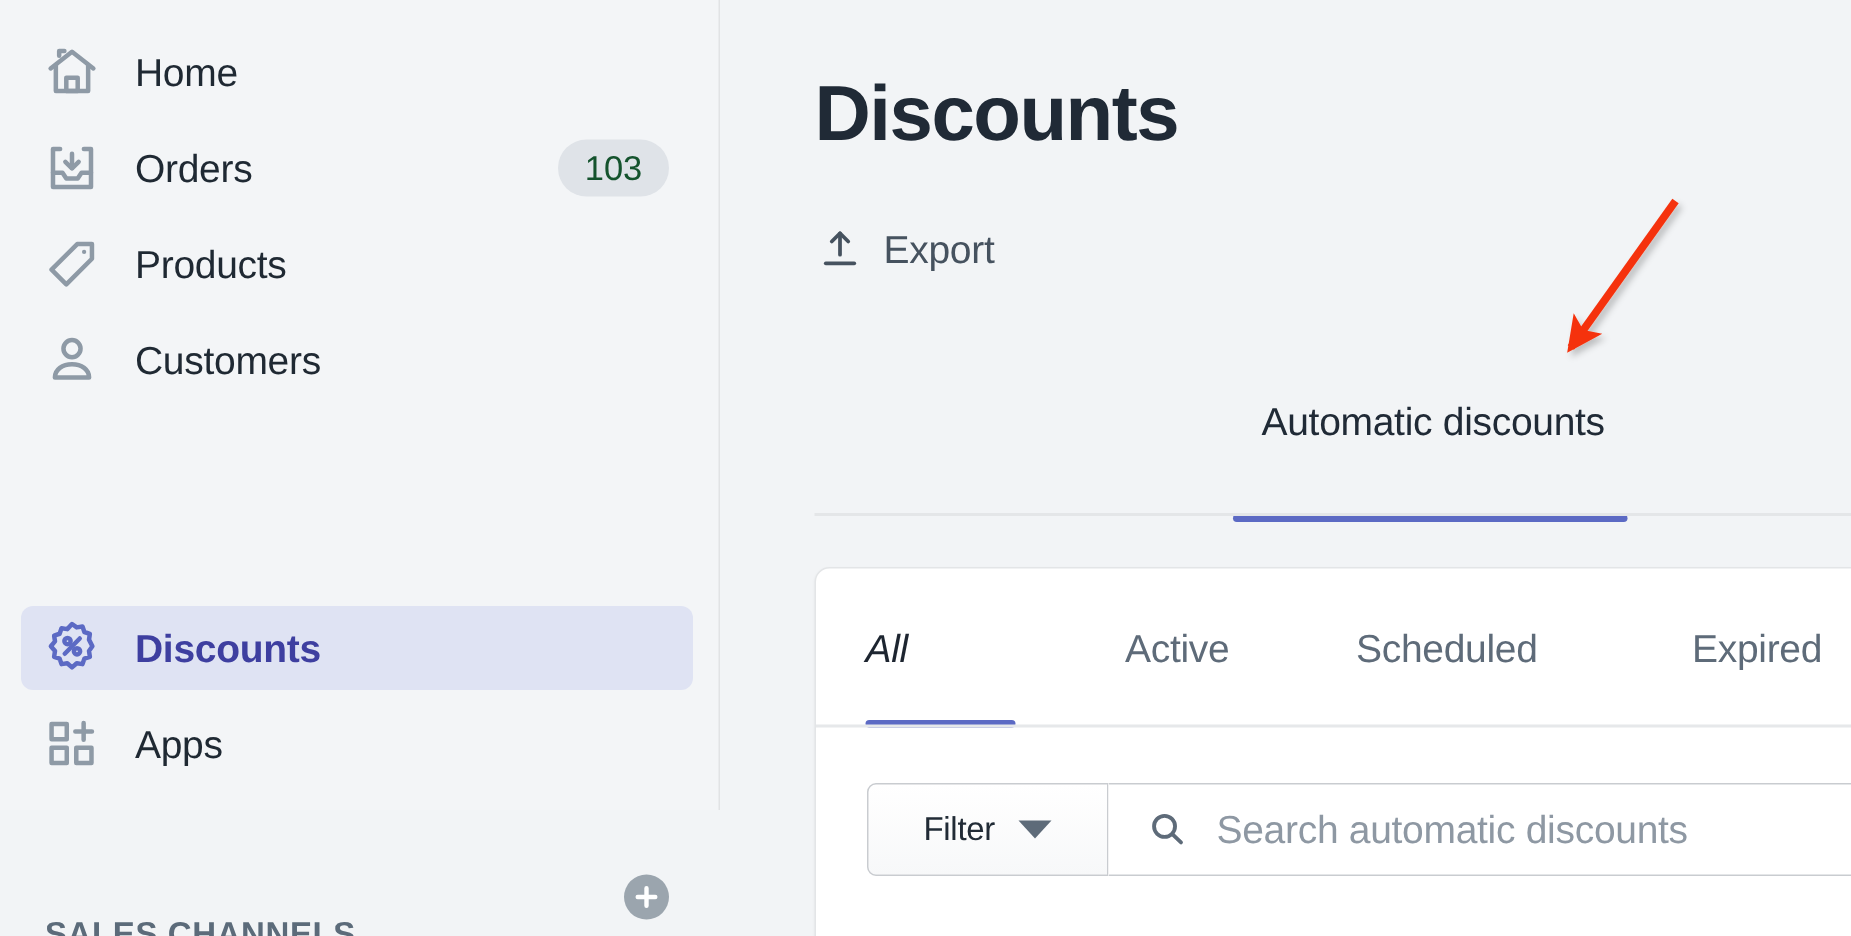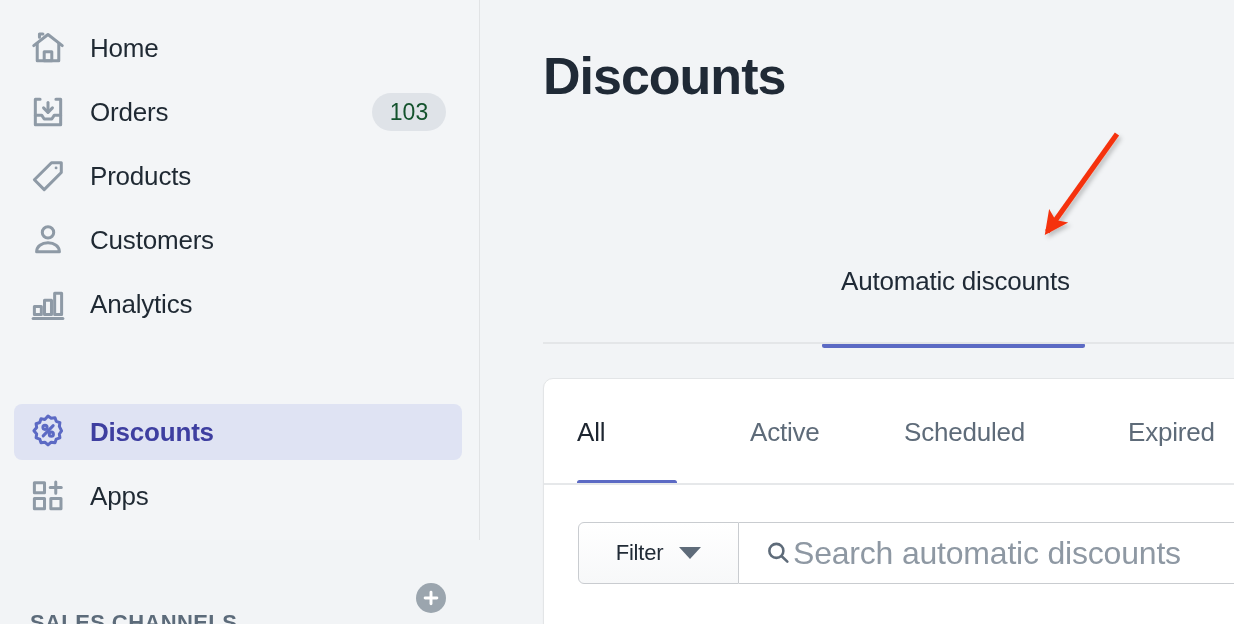--- a/index.html
+++ b/index.html
@@ -163,21 +163,21 @@
     width: 760px; height: 110px;
   }
   #card-tabs .ctab {
     position: absolute; top: 38px;
     font-size: 26px;
     letter-spacing: -0.2px;
     color: #5E6B79;
     cursor: pointer;
     white-space: nowrap;
   }
-  #card-tabs .ctab.selected { color: #1D2530; }
+  #card-tabs .ctab.selected { color: #1D2530; font-style: italic; }
   #card-tabs .ctab-underline {
     position: absolute;
     height: 5px;
     border-radius: 3px;
     background: #5C6AC4;
     top: 101px;
   }
   #card-tabs-rule {
     position: absolute;
     left: 0; top: 104px;
@@ -216,21 +216,22 @@
     height: 62px;
     border: 1px solid #C9CCD0;
     border-left: none;
     border-radius: 0 6px 6px 0;
     background: #FFFFFF;
     display: flex; align-items: center;
     cursor: text;
   }
   #search-field .sf-icon { margin-left: 24px; width: 30px; height: 30px; display:flex; align-items:center; justify-content:center; }
   #search-field .sf-placeholder {
-    font-size: 32px;
+    margin-left: 18px;
+    font-size: 26px;
     color: #8E98A3;
     letter-spacing: -0.2px;
     white-space: nowrap;
   }
 
   
   #annotation-arrow {
     position: absolute;
     left: 0; top: 0;
     width: 1234px; height: 624px;
@@ -282,31 +283,20 @@
     <div class="nav-item" style="top:212px">
       <span class="nav-icon">
         <svg width="38" height="38" viewBox="0 0 24 24" fill="none" stroke="#8E9AA6" stroke-width="1.9" stroke-linecap="round" stroke-linejoin="round">
           <circle cx="12" cy="7.2" r="3.6"></circle>
           <path d="M4.8 19.4c0-3.4 3.2-5.6 7.2-5.6s7.2 2.2 7.2 5.6z"></path>
         </svg>
       </span>
       <span class="nav-label">Customers</span>
     </div>
 
-    <div class="nav-item" style="top:276px">
-      <span class="nav-icon">
-        <svg width="38" height="38" viewBox="0 0 24 24" fill="none" stroke="#8E9AA6" stroke-width="1.9" stroke-linecap="round" stroke-linejoin="round">
-          <rect x="3.4" y="13.6" width="4.4" height="5"></rect>
-          <rect x="9.8" y="9.6" width="4.4" height="9"></rect>
-          <rect x="16.2" y="5.2" width="4.4" height="13.4"></rect>
-          <path d="M2.6 21.2h18.8"></path>
-        </svg>
-      </span>
-      <span class="nav-label">Analytics</span>
-    </div>
 
 
     <div class="nav-item active" style="top:404px">
       <span class="nav-icon">
         <svg width="40" height="40" viewBox="0 0 24 24" fill="none" stroke="#5C6AC4" stroke-width="1.8" stroke-linecap="round" stroke-linejoin="round">
           <path d="M12 2.4l1.9 1.35 2.3-.35.75 2.2 2.2.75-.35 2.3L20.15 11.3 18.8 13.2l.35 2.3-2.2.75-.75 2.2-2.3-.35L12 19.75l-1.9-1.65-2.3.35-.75-2.2-2.2-.75.35-2.3L3.55 11.3l1.65-1.95-.35-2.3 2.2-.75.75-2.2 2.3.35z"></path>
           <circle cx="10.2" cy="9.2" r="1.25"></circle>
           <circle cx="14" cy="13.3" r="1.25"></circle>
           <path d="M15.1 8.2 9.1 14.3"></path>
         </svg>
@@ -333,20 +323,30 @@
           <path d="M12 5.6v12.8M5.6 12h12.8"></path>
         </svg>
       </span>
     </div>
   </nav>
 
   <main id="main">
 
     <h1 id="page-title">Discounts</h1>
 
+    <div id="export-action">
+      <span class="ex-icon">
+        <svg width="30" height="30" viewBox="0 0 24 24" fill="none" stroke="#46525F" stroke-width="2" stroke-linecap="round" stroke-linejoin="round">
+          <path d="M12 3.6v11.4"></path>
+          <path d="M7.6 8 12 3.6 16.4 8"></path>
+          <path d="M4.4 19.6h15.2"></path>
+        </svg>
+      </span>
+      <span class="ex-label">Export</span>
+    </div>
 
     <div id="outer-tabs">
       <div class="otab selected" style="left:298px">
         <span>Automatic discounts</span>
       </div>
       <div class="otab-underline" style="left:279px; width:263px;"></div>
     </div>
     <div id="outer-tabs-rule"></div>
 
     <section id="card">

